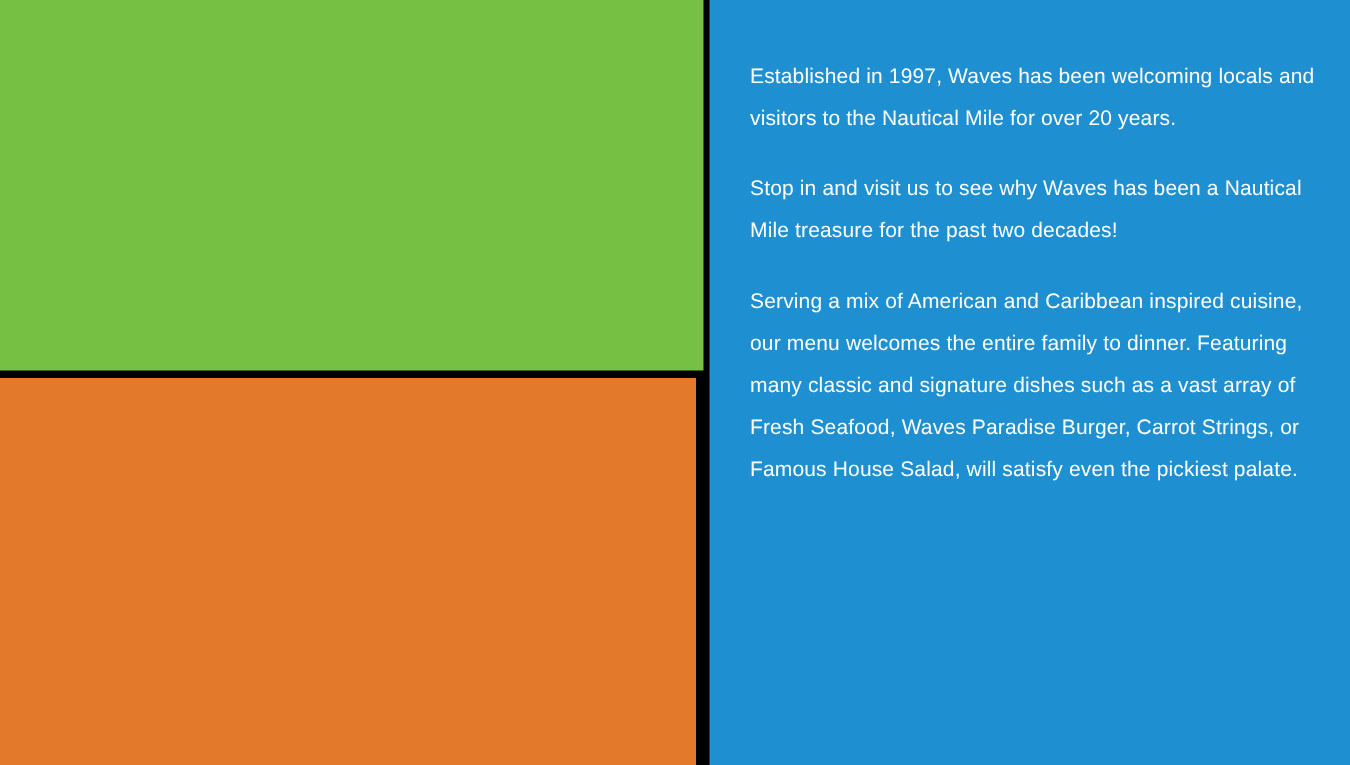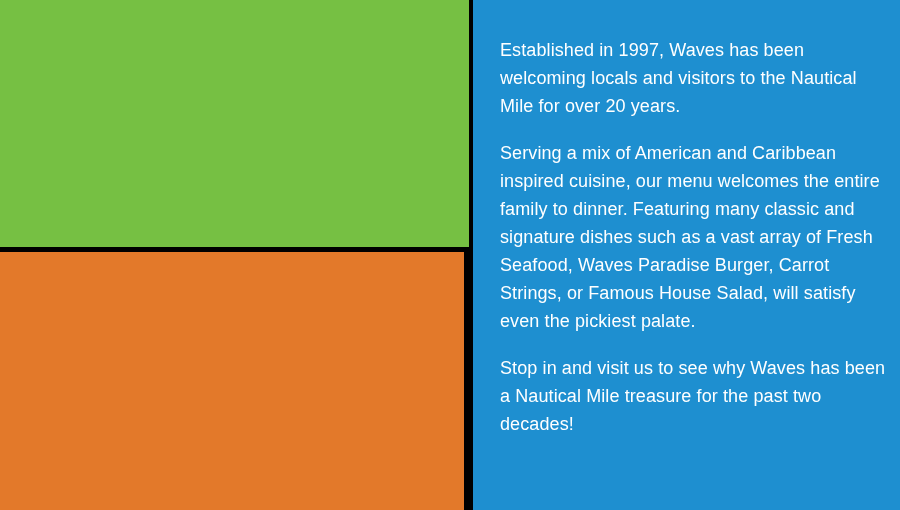--- a/index.html
+++ b/index.html
@@ -53,21 +53,21 @@
     top: 0;
     width: 427px;
     height: 510px;
     box-sizing: border-box;
     padding: 36px 14px 10px 27px;
   }
 
   .info-paragraph {
     margin: 0 0 19px 0;
     color: #ffffff;
-    font-size: 18px;
+    font-size: 14px;
     line-height: 28px;
     letter-spacing: 0.1px;
     font-weight: 400;
     text-align: left;
   }
 
   .info-paragraph:last-child {
     margin-bottom: 0;
   }
 </style>
@@ -81,19 +81,19 @@
     <div class="media-tile media-tile--top" style="background: rgb(118, 192, 67);"></div>
 
     <div class="media-tile media-tile--bottom" style="background: rgb(227, 121, 42);"></div>
 
   </div>
 
   <section class="info-panel" style="background: rgb(30, 143, 208);">
 
     <p class="info-paragraph" style="color: rgb(255, 255, 255);">Established in 1997, Waves has been welcoming locals and visitors to the Nautical Mile for over 20 years.</p>
 
+    <p class="info-paragraph" style="color: rgb(255, 255, 255);">Stop in and visit us to see why Waves has been a Nautical Mile treasure for the past two decades!</p>
+
     <p class="info-paragraph" style="color: rgb(255, 255, 255);">Serving a mix of American and Caribbean inspired cuisine, our menu welcomes the entire family to dinner.  Featuring many classic and signature dishes such as a vast array of Fresh Seafood, Waves Paradise Burger, Carrot Strings, or Famous House Salad, will satisfy even the pickiest palate.</p>
-
-    <p class="info-paragraph" style="color: rgb(255, 255, 255);">Stop in and visit us to see why Waves has been a Nautical Mile treasure for the past two decades!</p>
 
   </section>
 
 </div>
 
 </body></html>

